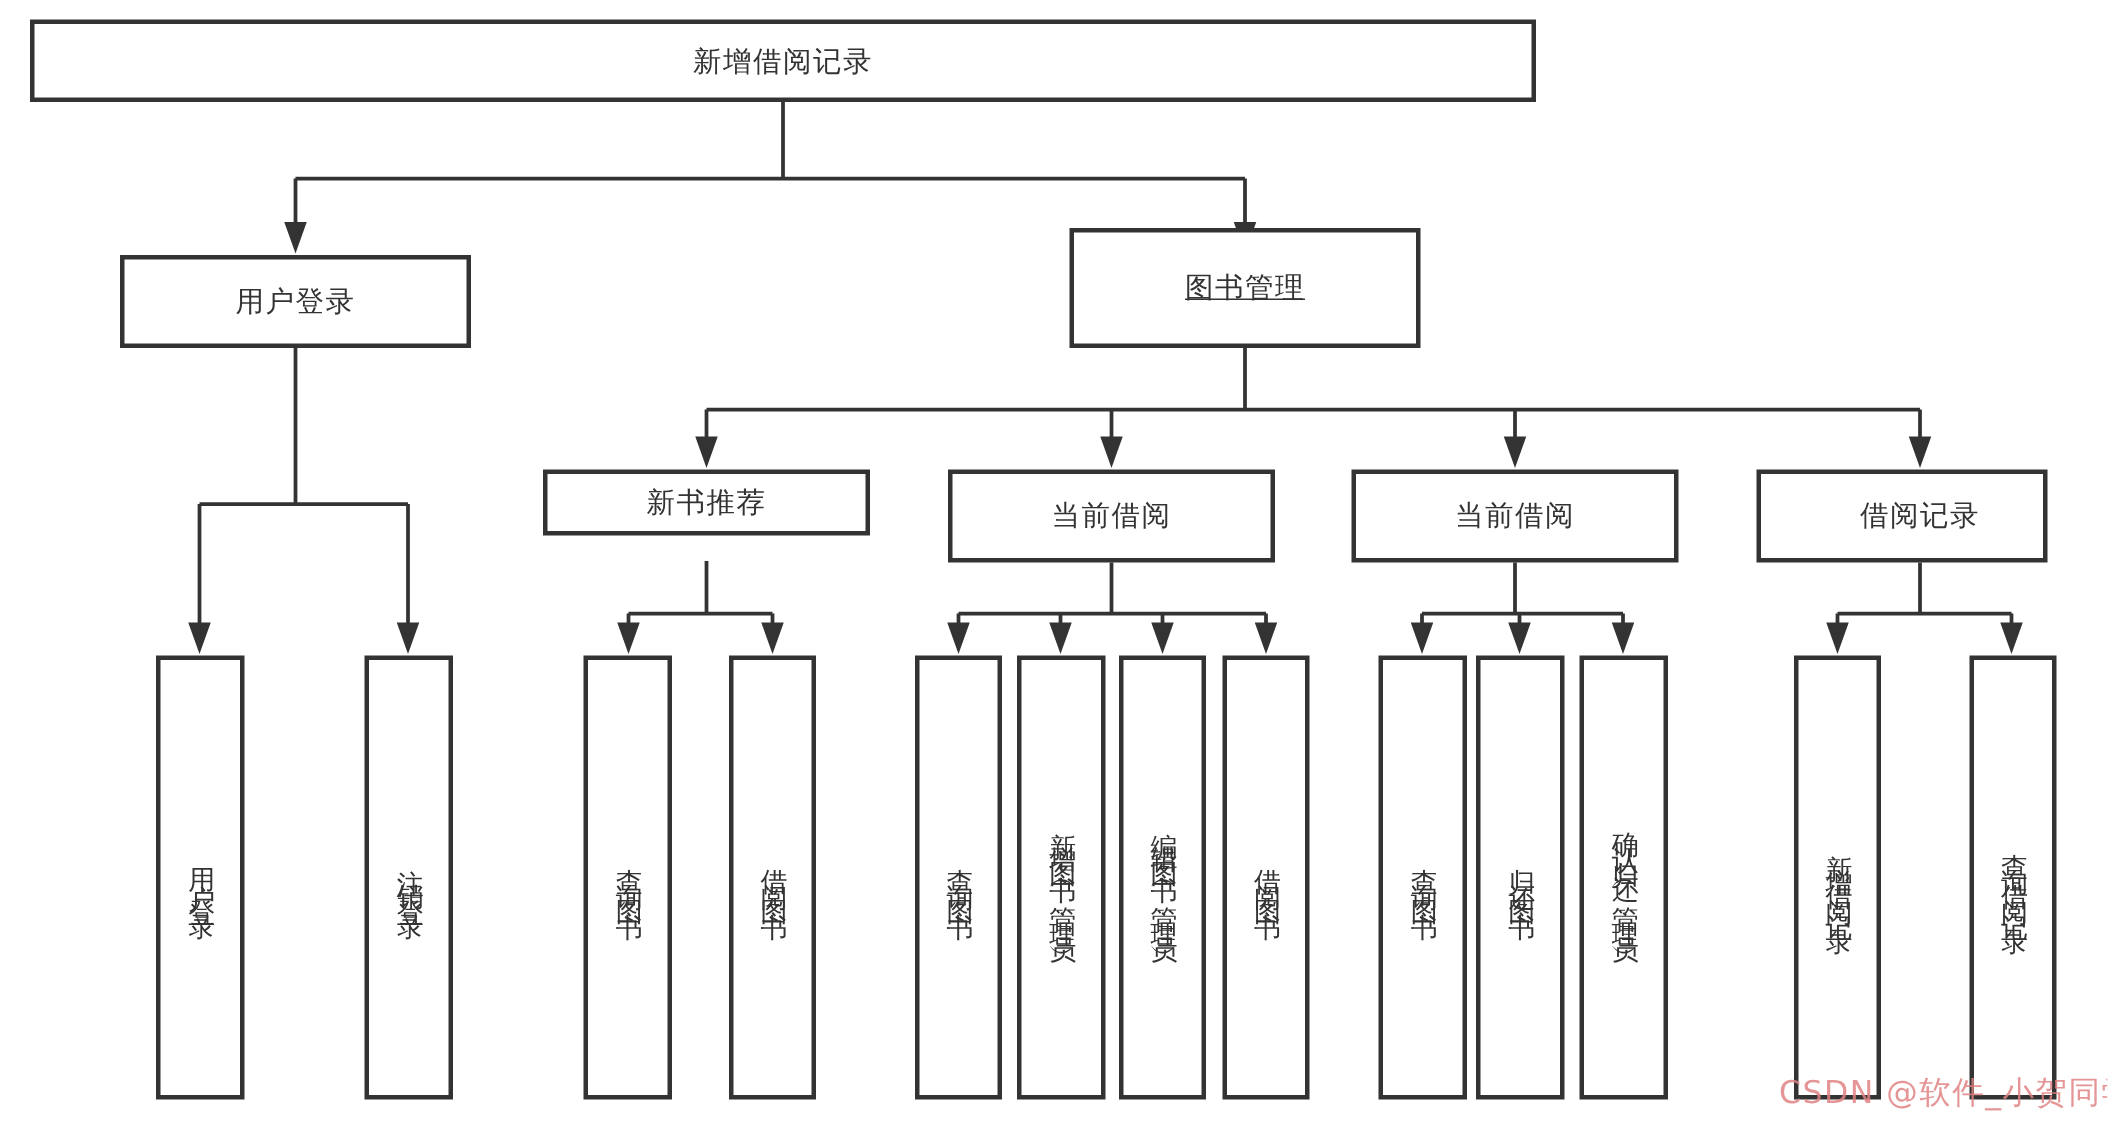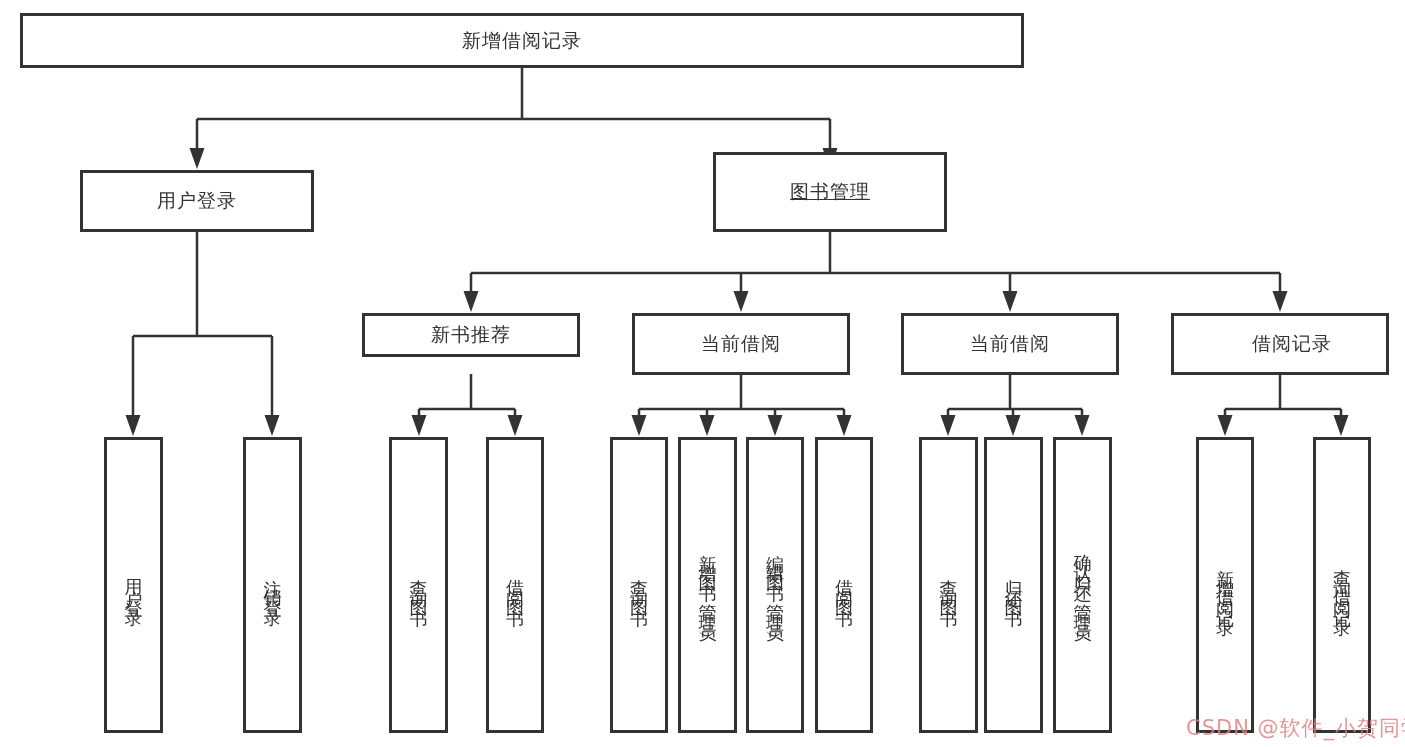--- a/index.html
+++ b/index.html
@@ -113,21 +113,21 @@
 
   <div class="node" style="left:362px; top:313px; width:218px; height:44px;">
     <span>新书推荐</span>
   </div>
   <div class="node" style="left:632px; top:313px; width:218px; height:62px;">
     <span>当前借阅</span>
   </div>
   <div class="node" style="left:901px; top:313px; width:218px; height:62px;">
     <span>当前借阅</span>
   </div>
-  <div class="node" style="left:1171px; top:313px; width:218px; height:62px;padding-left:24px;">
+  <div class="node" style="left:1171px; top:313px; width:194px; height:62px;padding-left:24px;">
     <span>借阅记录</span>
   </div>
 
   <div class="node leaf" style="left:104px; top:437px; width:59px; height:296px;">
     <span class="vtext">用户登录</span>
   </div>
   <div class="node leaf" style="left:243px; top:437px; width:59px; height:296px;">
     <span class="vtext">注销登录</span>
   </div>
 

